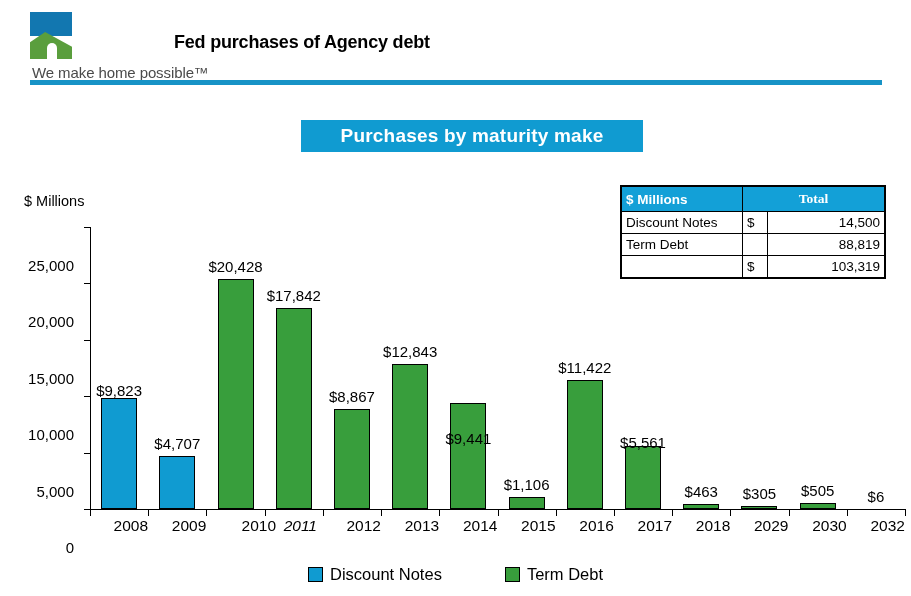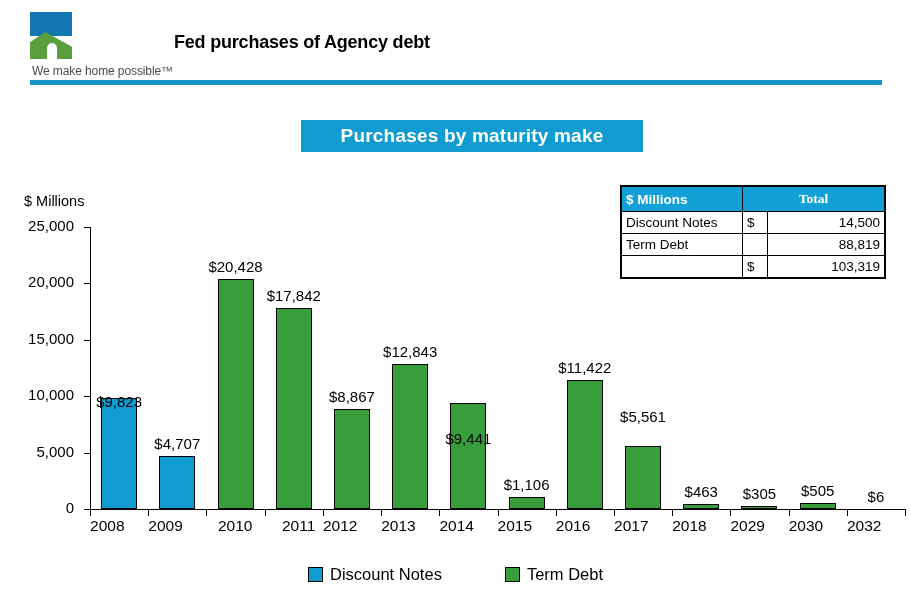--- a/index.html
+++ b/index.html
@@ -18,21 +18,21 @@
   #logo{position:absolute;left:30px;top:12px;width:130px;height:62px;}
   #logo-mark{position:absolute;left:0;top:0;width:42px;height:47px;}
   #logo-mark .sq-blue{position:absolute;left:0;top:0;width:42px;height:24px;background:#1277B0;}
   #logo-mark .hill{position:absolute;left:0;top:20px;width:42px;height:27px;background:#5A9E3D;
         clip-path:polygon(0% 38%, 36% 0%, 100% 55%, 100% 100%, 0% 100%);}
   #logo-mark .door{position:absolute;left:17px;top:31px;width:10px;height:16px;background:#ffffff;
         border-radius:5px 5px 0 0;}
   #logo-word{position:absolute;left:46px;top:-2px;width:95px;}
   #logo-word .l1,#logo-word .l2{font-family:"Liberation Serif", serif;font-size:25px;line-height:23px;
         letter-spacing:0px;color:#1a1a1a;}
-  #logo-tag{position:absolute;left:2px;top:52px;font-size:12px;color:#4a4a4a;letter-spacing:-0.1px;white-space:nowrap;}
+  #logo-tag{position:absolute;left:2px;top:52px;font-size:15px;color:#4a4a4a;letter-spacing:-0.1px;white-space:nowrap;}
 
   #doc-title{position:absolute;left:174px;top:32px;font-size:18px;font-weight:bold;letter-spacing:-0.2px;}
 
   #rule{position:absolute;left:30px;top:80px;width:852px;height:5px;background:#1793C6;}
 
   
   #banner{position:absolute;left:301px;top:120px;width:342px;height:32px;background:#109BD1;
       display:flex;align-items:center;justify-content:center;}
   #banner span{color:#ffffff;font-size:19px;font-weight:bold;letter-spacing:0.2px;}
 
@@ -48,32 +48,32 @@
   td.lbl{text-align:left;width:112px;}
   td.cur{width:16px;text-align:left;padding-left:6px;border-right:none;}
   td.val{text-align:right;padding-right:11px;border-left:none;}
   tr.r1 td.lbl{border-bottom:none;}
   tr.r1 td.cur,tr.r1 td.val{border-bottom:none;}
   tr.r2 td.cur,tr.r2 td.val{border-bottom:1px solid #000;}
 
   
   #chart{position:absolute;left:0;top:185px;width:911px;height:360px;}
   #ylabel{position:absolute;left:24px;top:8px;font-size:14.5px;}
-  .ytick{position:absolute;right:0;font-size:15px;text-align:right;width:72px;}
+  .ytick{position:absolute;right:0;font-size:15px;text-align:right;width:72px;margin-top:40px;}
   #ytickwrap{position:absolute;left:2px;top:0;width:72px;height:330px;}
   .ytickmark{position:absolute;left:84px;width:6px;height:1px;background:#000;}
   #yaxis{position:absolute;left:90px;top:42px;width:1px;height:282px;background:#000;}
   #xaxis{position:absolute;left:90px;top:324px;width:815px;height:1px;background:#000;}
   #plot{position:absolute;left:90px;top:42px;width:815px;height:282px;}
   .xtickmark{position:absolute;top:324px;width:1px;height:7px;background:#000;}
   .bar{position:absolute;bottom:0;width:36px;border:1px solid #000;box-sizing:border-box;}
   .bar.dn{background:#109BD1;}
   .bar.td{background:#389E3C;}
   .dlabel{position:absolute;font-size:15px;text-align:center;white-space:nowrap;}
-  .xlabel{position:absolute;top:332px;font-size:15.5px;text-align:left;width:58px;}
+  .xlabel{position:absolute;top:332px;font-size:15.5px;text-align:right;width:58px;}
 
   
   #legend{position:absolute;left:0;top:560px;width:911px;height:28px;
       display:flex;align-items:center;justify-content:center;gap:63px;}
   .lg{display:flex;align-items:center;gap:7px;}
   .lg .sw{width:13px;height:13px;border:1px solid #000;}
   .lg .sw.dn{background:#109BD1;}
   .lg .sw.td{background:#389E3C;}
   .lg .tx{font-size:16.5px;}
 </style>
@@ -169,39 +169,39 @@
     <div class="xtickmark" style="left: 381.071px;"></div>
     <div class="xtickmark" style="left: 439.286px;"></div>
     <div class="xtickmark" style="left: 497.5px;"></div>
     <div class="xtickmark" style="left: 555.714px;"></div>
     <div class="xtickmark" style="left: 613.929px;"></div>
     <div class="xtickmark" style="left: 672.143px;"></div>
     <div class="xtickmark" style="left: 730.357px;"></div>
     <div class="xtickmark" style="left: 788.571px;"></div>
     <div class="xtickmark" style="left: 846.786px;"></div>
     <div class="xtickmark" style="left: 905px;"></div>
-    <div class="dlabel" style="left: 74.1071px; width: 90px; top: 208px;">$9,823</div>
+    <div class="dlabel" style="left: 74.1071px; width: 90px; top: 197px;">$9,823</div>
     <div class="xlabel" style="left: 90.1071px;">2008</div>
     <div class="dlabel" style="left: 132.321px; width: 90px; top: 249.905px;">$4,707</div>
     <div class="xlabel" style="left: 148.321px;">2009</div>
     <div class="dlabel" style="left: 190.536px; width: 90px; top: 72.5722px;">$20,428</div>
     <div class="xlabel" style="left: 218px;">2010</div>
     <div class="dlabel" style="left: 248.75px; width: 90px; top: 101.742px;">$17,842</div>
-    <div class="xlabel" style="left: 282px;">2011</div>
+    <div class="xlabel" style="left: 259px; font-style: italic;">2011</div>
     <div class="dlabel" style="left: 306.964px; width: 90px; top: 202.98px;">$8,867</div>
     <div class="xlabel" style="left: 322.964px;">2012</div>
     <div class="dlabel" style="left: 365.179px; width: 90px; top: 158.131px;">$12,843</div>
     <div class="xlabel" style="left: 381.179px;">2013</div>
     <div class="dlabel" style="left: 423.393px; width: 90px; top: 196.506px; margin-top: 48px;">$9,441</div>
     <div class="xlabel" style="left: 439.393px;">2014</div>
     <div class="dlabel" style="left: 481.607px; width: 90px; top: 290.524px;">$1,106</div>
     <div class="xlabel" style="left: 497.607px;">2015</div>
     <div class="dlabel" style="left: 539.821px; width: 90px; top: 174.16px;">$11,422</div>
     <div class="xlabel" style="left: 555.821px;">2016</div>
-    <div class="dlabel" style="left: 598.036px; width: 90px; top: 223px;">$5,561</div>
+    <div class="dlabel" style="left: 598.036px; width: 90px; top: 249px;">$5,561</div>
     <div class="xlabel" style="left: 614.036px;">2017</div>
     <div class="dlabel" style="left: 656.25px; width: 90px; top: 297.777px;">$463</div>
     <div class="xlabel" style="left: 672.25px;">2018</div>
     <div class="dlabel" style="left: 714.464px; width: 90px; top: 299.56px;">$305</div>
     <div class="xlabel" style="left: 730.464px;">2029</div>
     <div class="dlabel" style="left: 772.679px; width: 90px; top: 297.304px;">$505</div>
     <div class="xlabel" style="left: 788.679px;">2030</div>
     <div class="dlabel" style="left: 830.893px; width: 90px; top: 302.932px;">$6</div>
     <div class="xlabel" style="left: 846.893px;">2032</div>
   </div>

